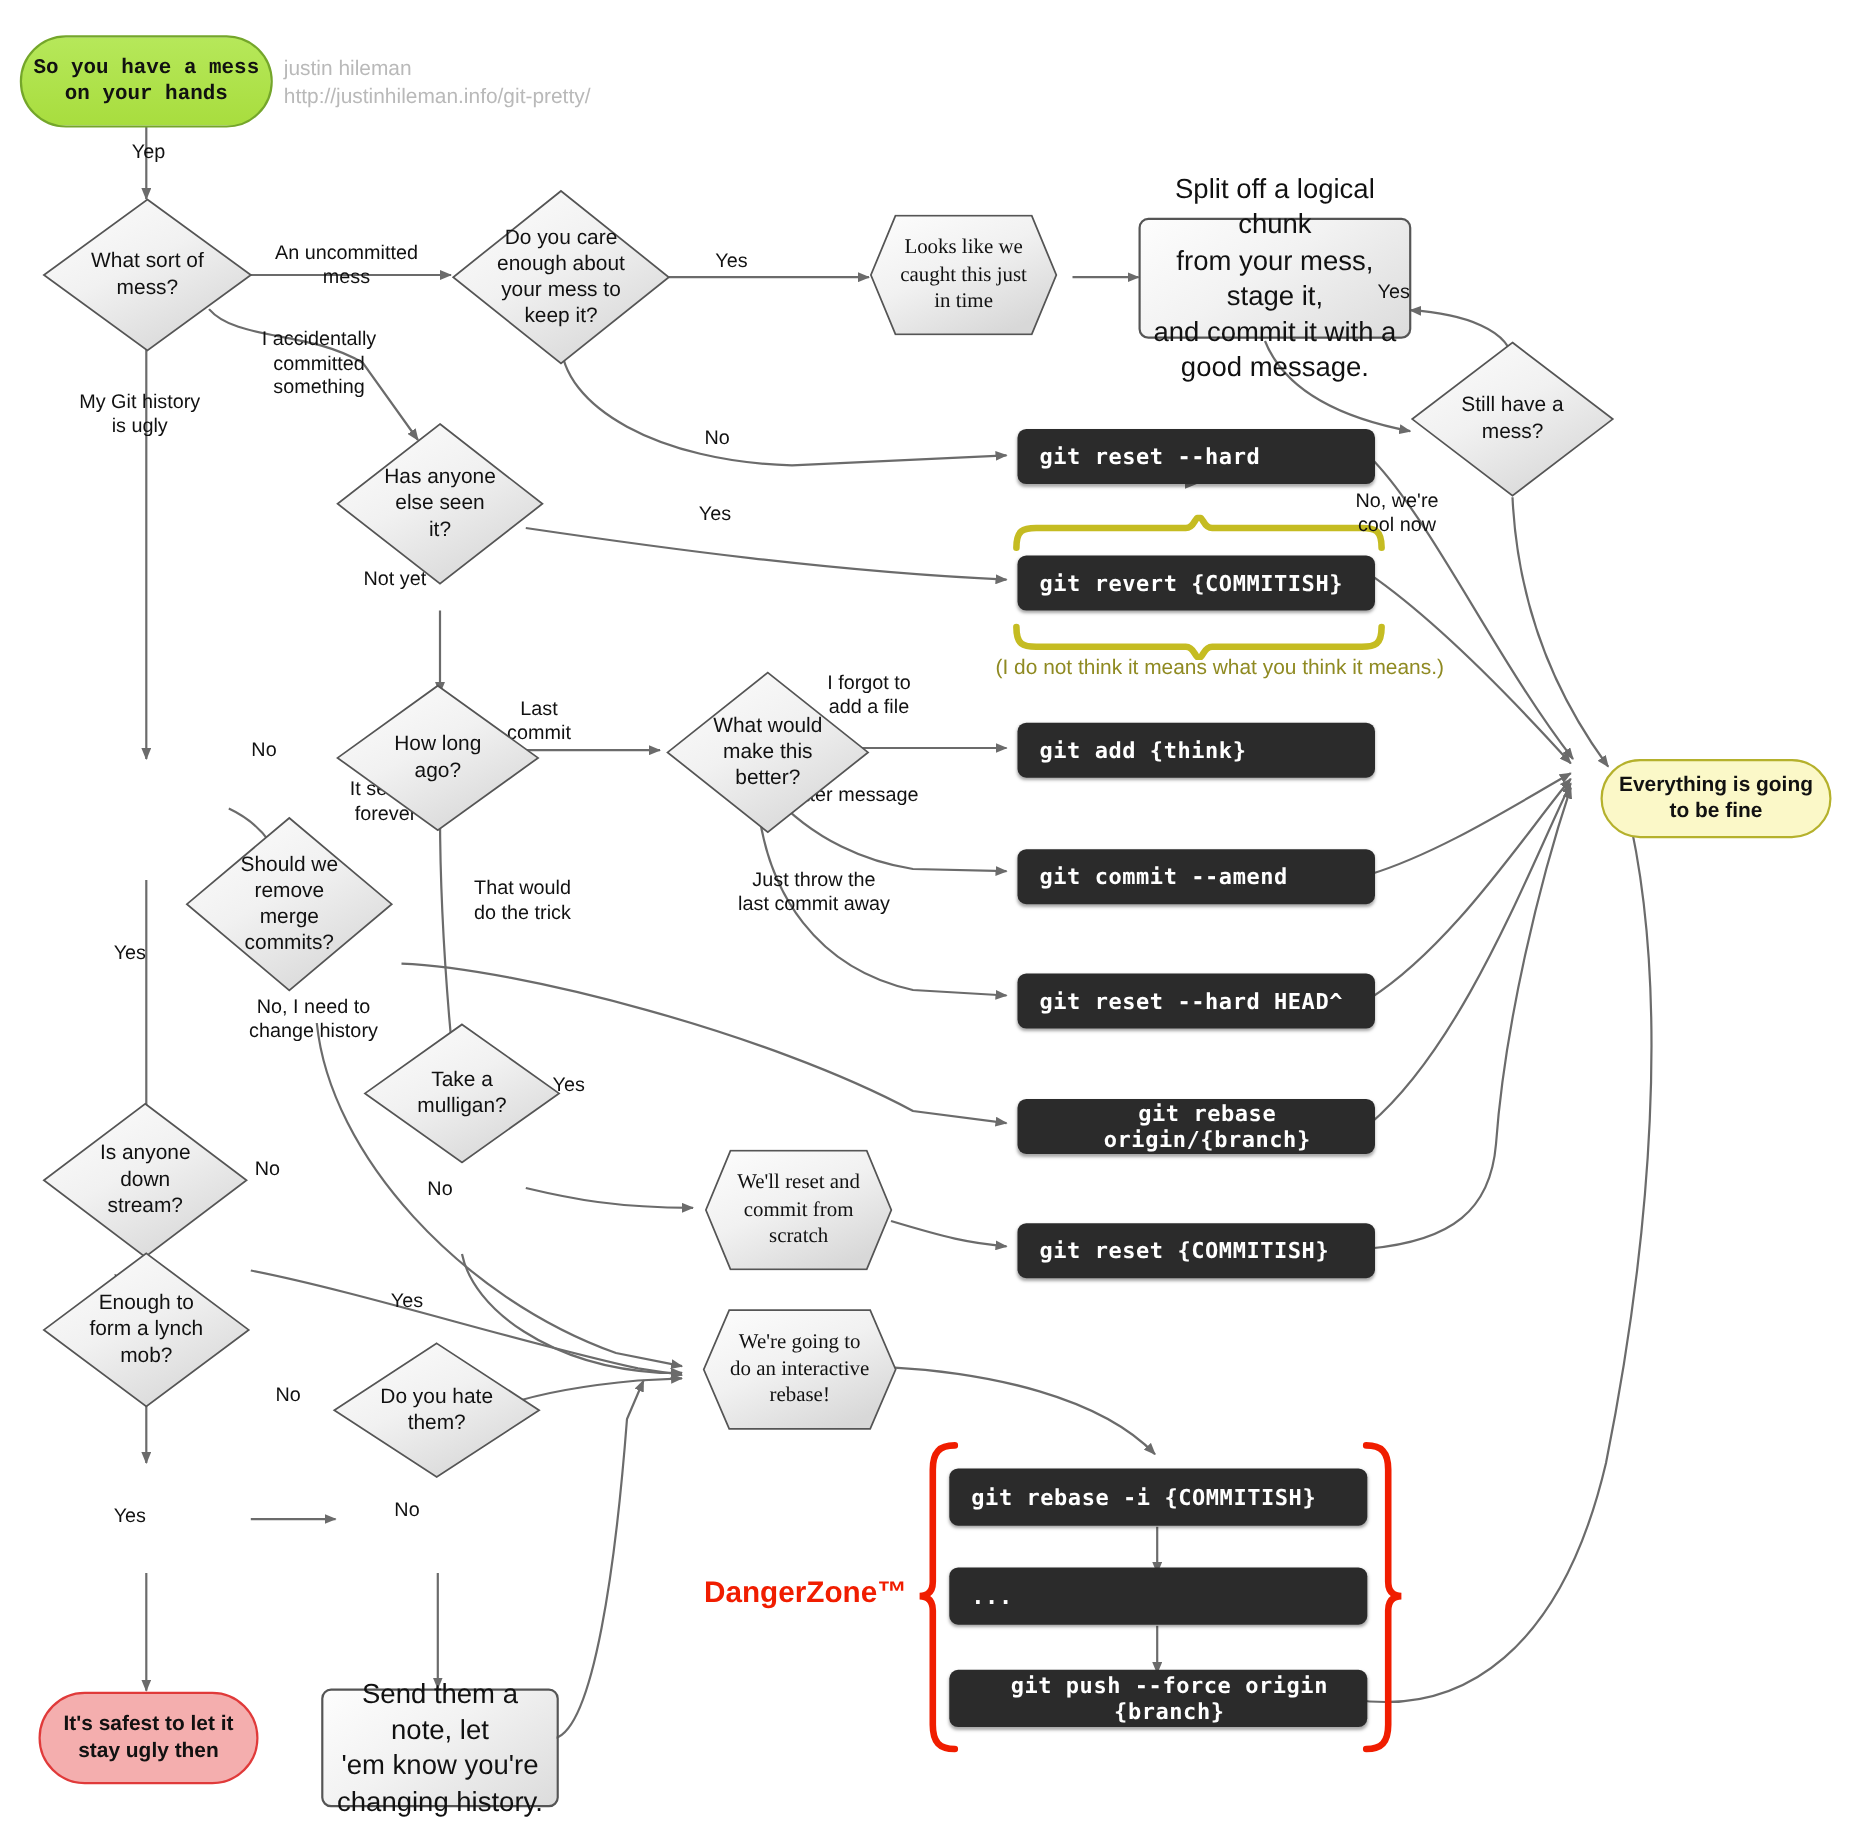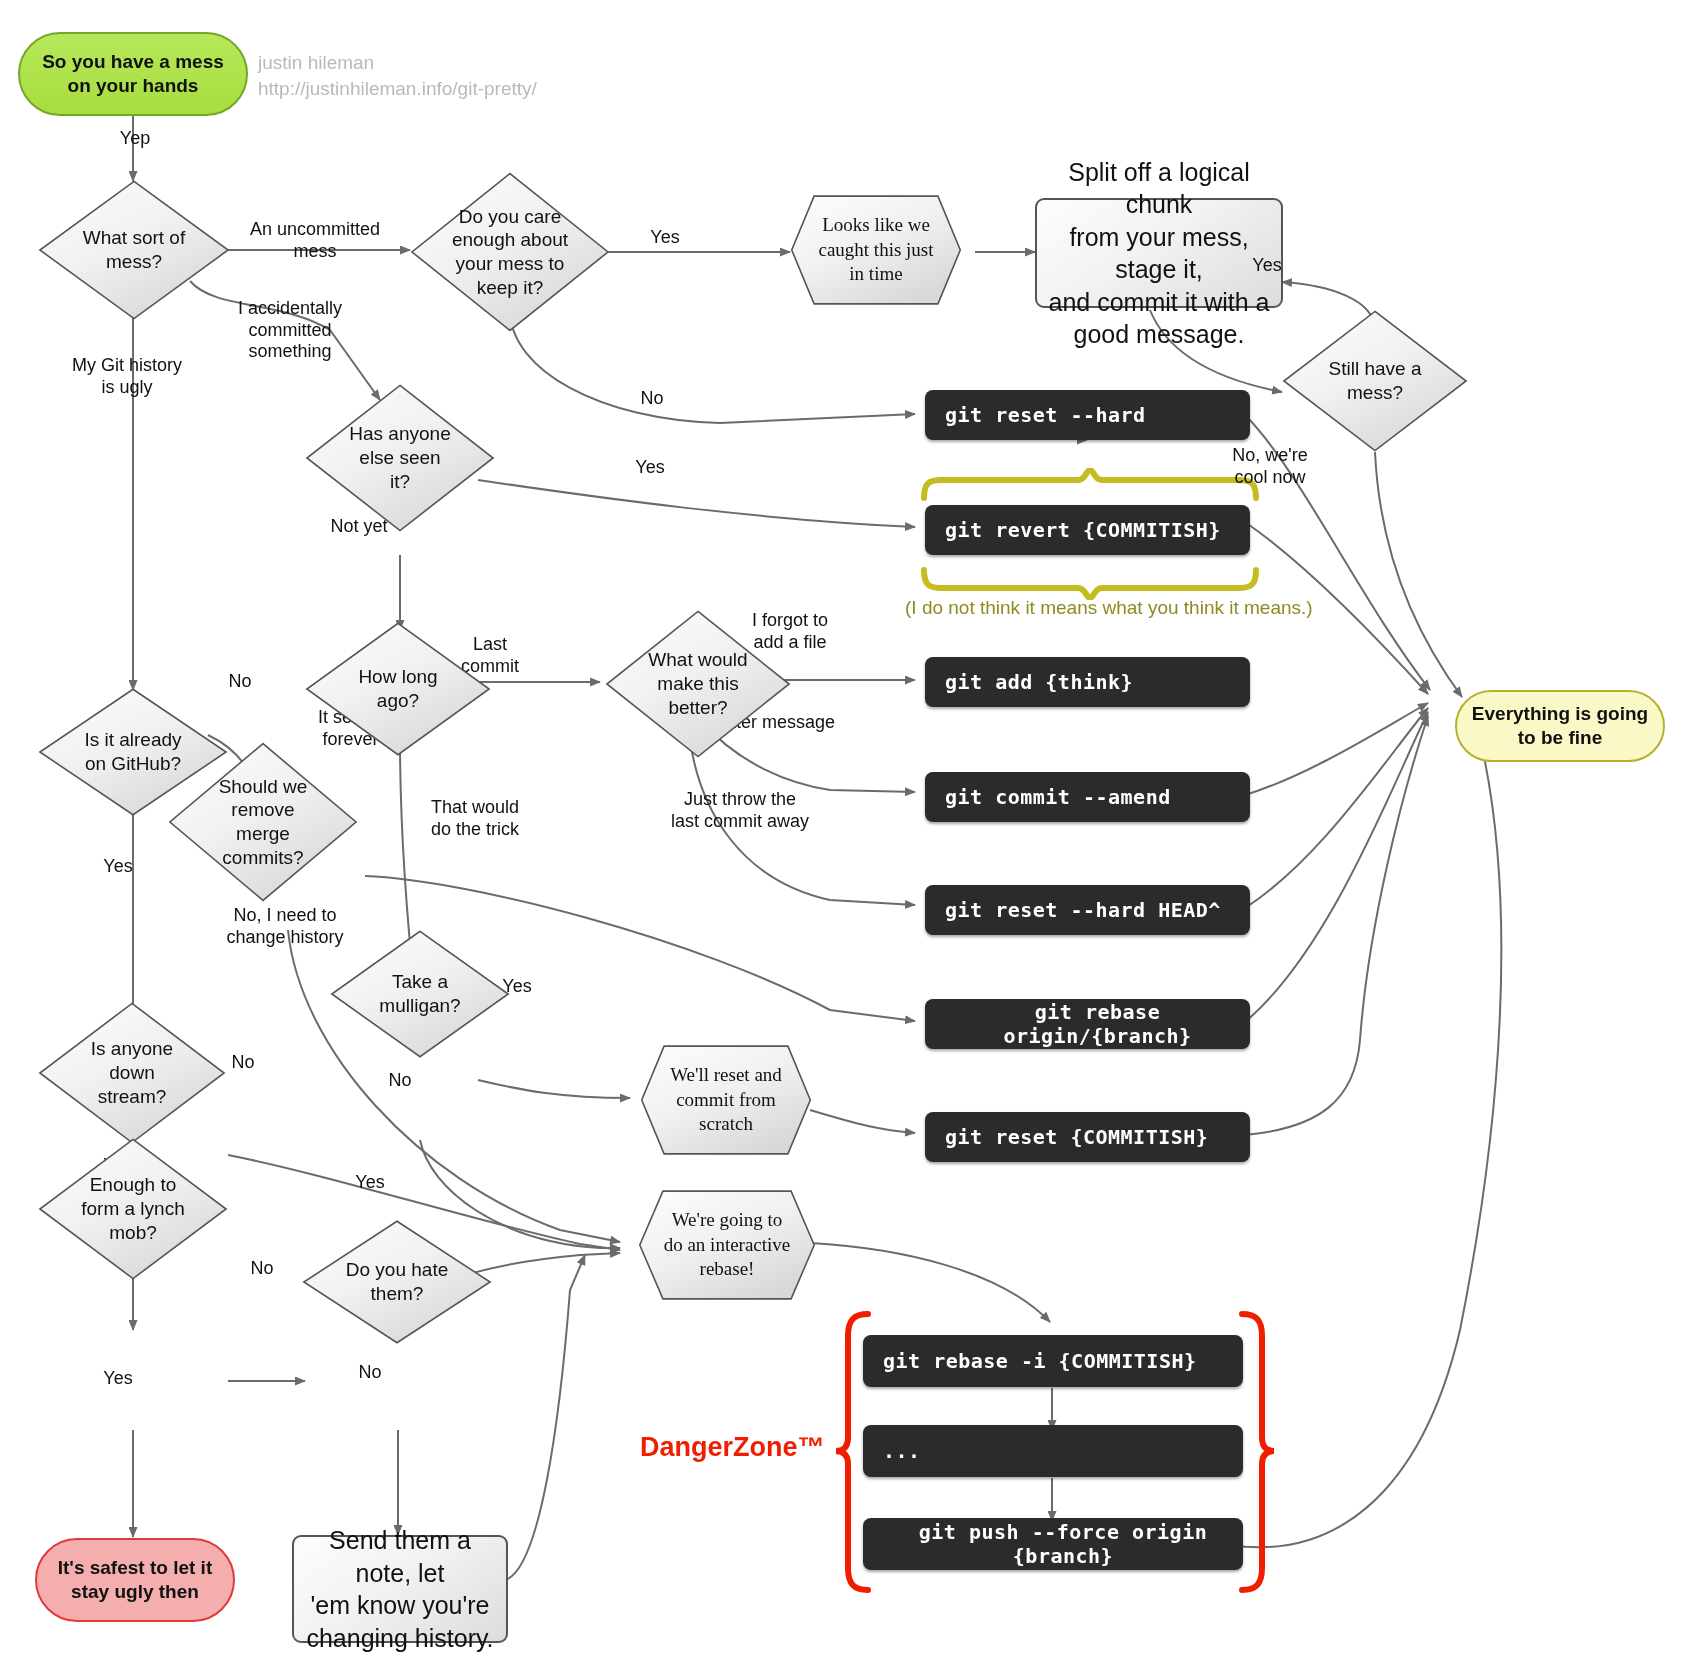--- a/index.html
+++ b/index.html
@@ -7,21 +7,21 @@
        font-family:"Liberation Sans", sans-serif;}
   #stage{position:relative;width:1692px;height:1677px;overflow:hidden;}
   svg.edges{position:absolute;left:0;top:0;width:1692px;height:1677px;}
 
   .node{position:absolute;box-sizing:border-box;display:flex;
         align-items:center;justify-content:center;text-align:center;}
 
   
   .pill{border-radius:999px;border:2px solid #8a8a3c;font-weight:bold;
         font-size:19px;line-height:1.25;color:#111;}
-  .pill.start{background:linear-gradient(#b6e85a,#a8dd3e);border-color:#74a62a;}
+  .pill.start{background:linear-gradient(#b6e85a,#a8dd3e);border-color:#74a62a;font-family:Liberation Mono, monospace;}
   .pill.good{background:#fbf8c8;border-color:#b5b12c;}
   .pill.bad{background:#f4aeae;border-color:#e03a3a;}
 
   
   .diamond{}
   .diamond .dlabel{position:relative;z-index:2;font-size:19px;line-height:1.25;color:#111;
                    width:100%;padding:0 6px;box-sizing:border-box;}
   .diamond .dshape{position:absolute;left:0;top:0;width:100%;height:100%;z-index:1;}
 
   
@@ -213,27 +213,20 @@
 
   <div class="node diamond" style="left:605px;top:610px;width:186px;height:148px;">
     <svg class="dshape" viewBox="0 0 100 100" preserveAspectRatio="none">
         <polygon points="50,1 99,50 50,99 1,50" fill="url(#gshape)" stroke="#555" stroke-width="1.6" vector-effect="non-scaling-stroke"></polygon>
       </svg>
     <span class="dlabel" style="white-space:pre-line">What would
 make this
 better?</span>
   </div>
 
-  <div class="node diamond" style="left:38px;top:688px;width:190px;height:128px;">
-    <svg class="dshape" viewBox="0 0 100 100" preserveAspectRatio="none">
-        <polygon points="50,1 99,50 50,99 1,50" fill="url(#gshape)" stroke="#555" stroke-width="1.6" vector-effect="non-scaling-stroke"></polygon>
-      </svg>
-    <span class="dlabel" style="white-space:pre-line">Is it already
-on GitHub?</span>
-  </div>
 
   <div class="node diamond" style="left:168px;top:742px;width:190px;height:160px;">
     <svg class="dshape" viewBox="0 0 100 100" preserveAspectRatio="none">
         <polygon points="50,1 99,50 50,99 1,50" fill="url(#gshape)" stroke="#555" stroke-width="1.6" vector-effect="non-scaling-stroke"></polygon>
       </svg>
     <span class="dlabel" style="white-space:pre-line">Should we
 remove
 merge
 commits?</span>
   </div>

